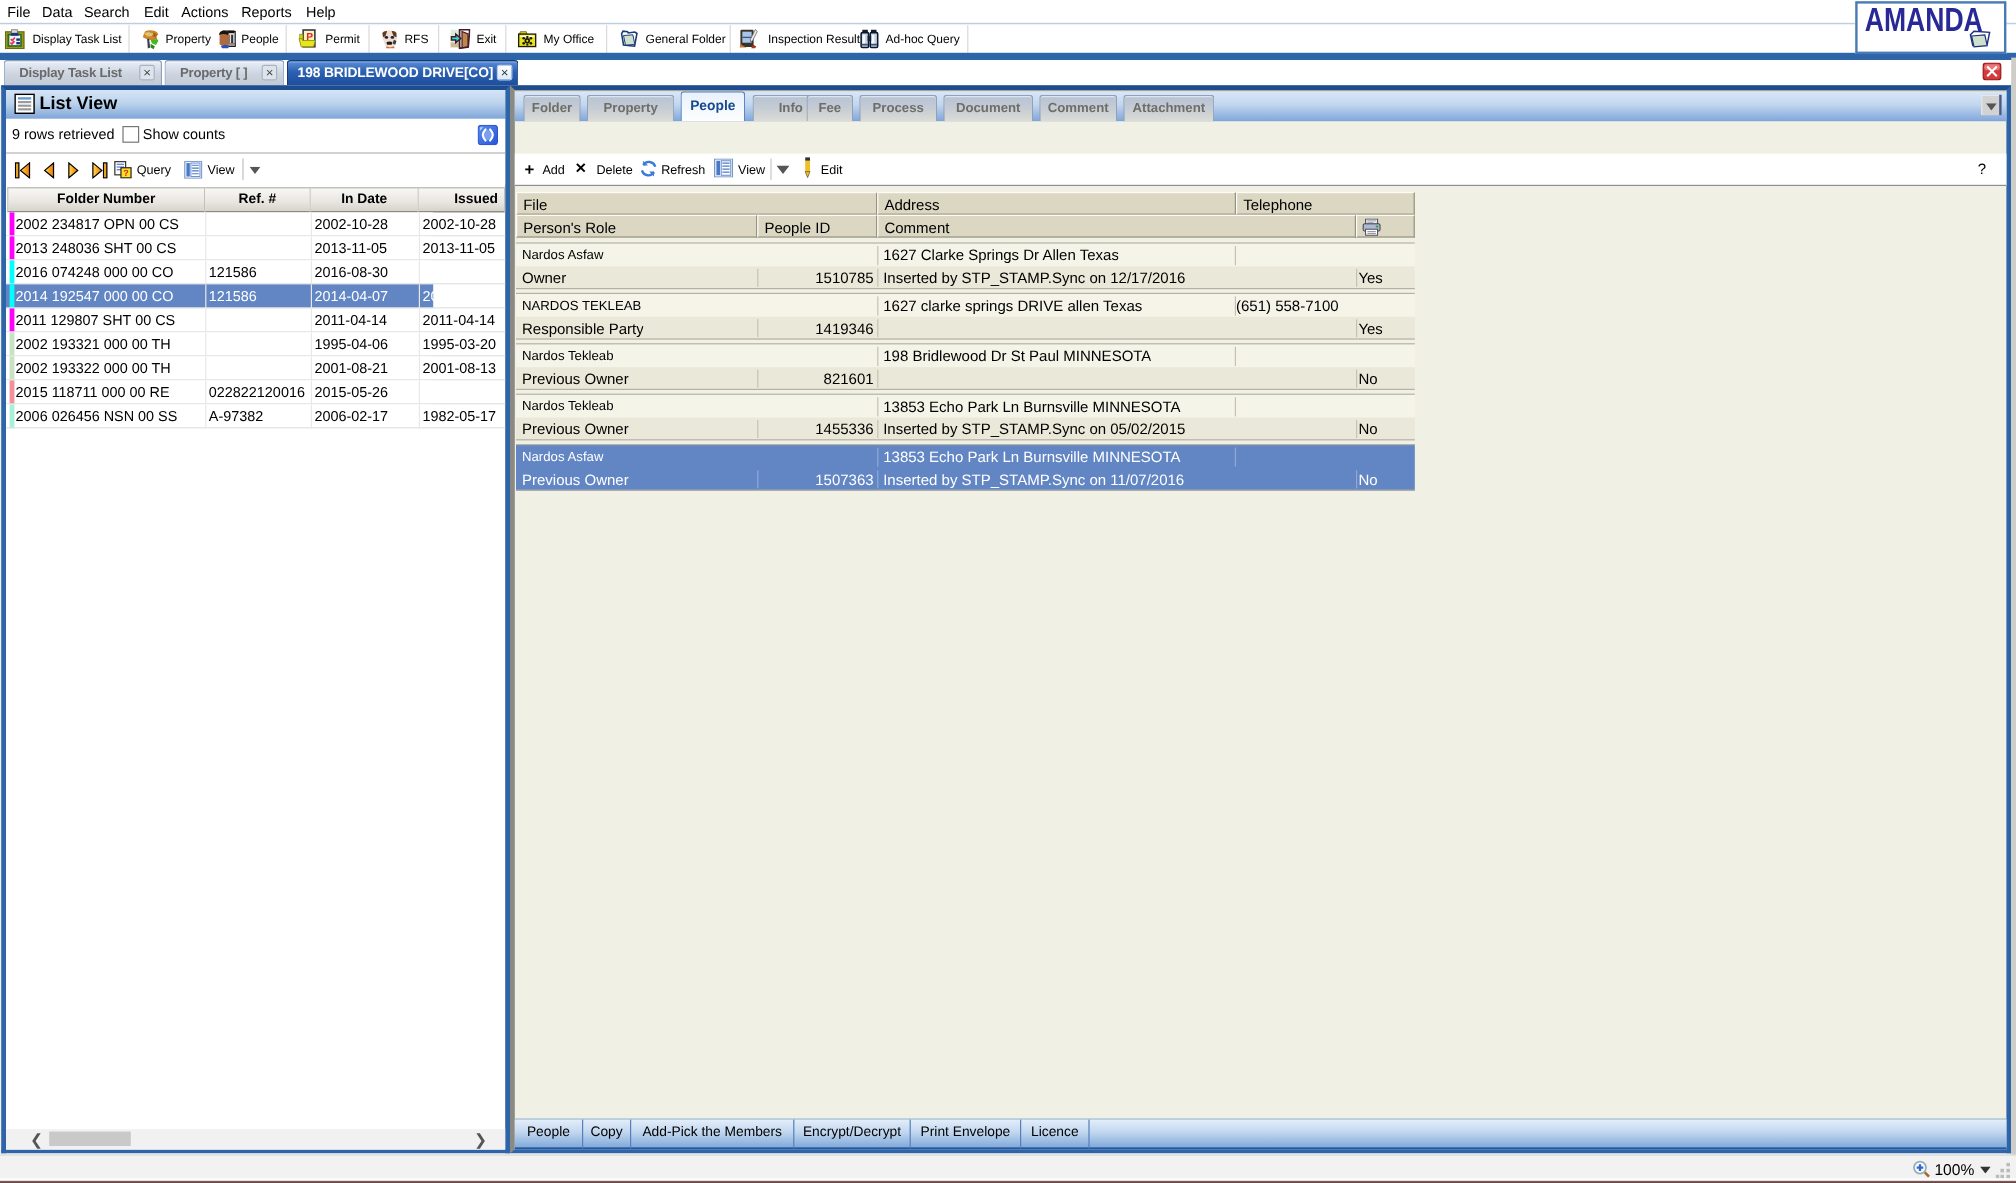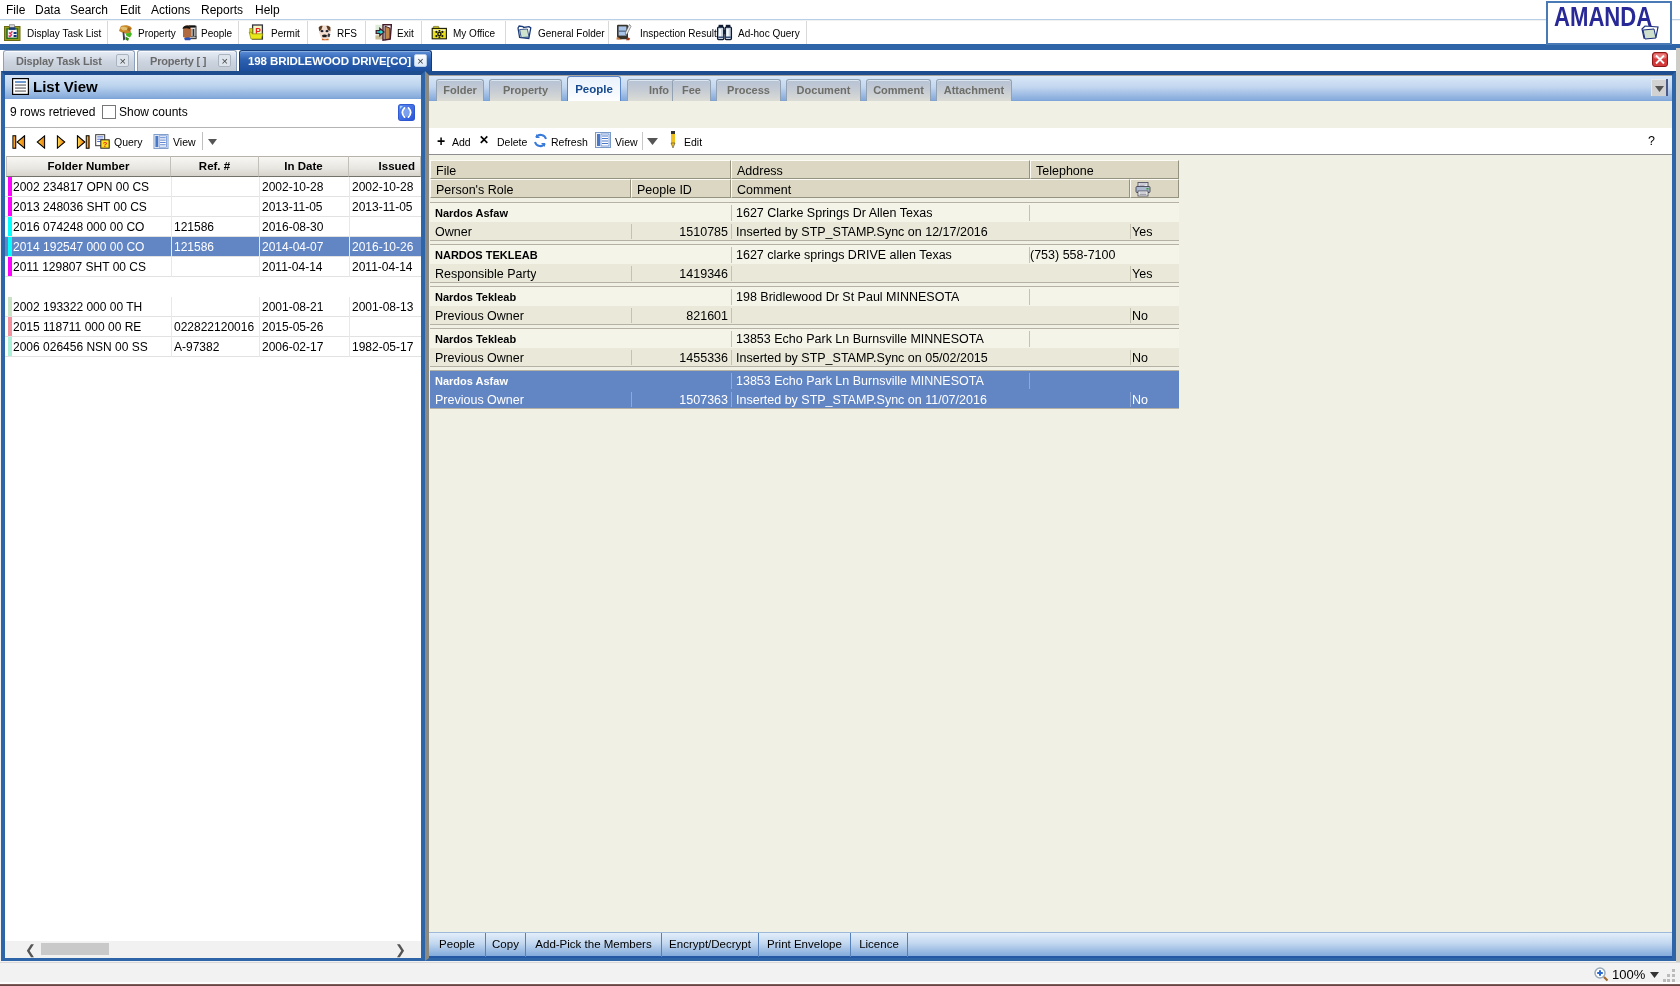--- a/index.html
+++ b/index.html
@@ -22,40 +22,40 @@
 
 #leftpanel{left:1px;top:71px;width:424px;height:890px;background:#fff;border-left:4px solid #2e64a8;border-right:4px solid #2e64a8;border-top:4px solid #1d4d8f;border-bottom:3px solid #2e64a8}
 #rightpanel{left:425px;top:71px;width:1251px;height:890px;background:#f1f0e4;border-left:4px solid #8a8a82;border-right:4px solid #2e64a8;border-top:4px solid #1d4d8f;border-bottom:3px solid #2e64a8}
 
 #lvhead{left:0;top:0;width:416px;height:24px;background:linear-gradient(#d4e4f6,#bdd4ee 45%,#82a8da 97%,#6d99d2)}
 #lvhead .tx{position:absolute;left:28px;top:3px;font-size:15px;font-weight:bold;color:#000}
 #rowsline{left:0;top:24px;width:416px;height:28px;background:#fff;font-size:12px}
 #navline{left:0;top:52px;width:416px;height:27px;background:#fff;font-size:10.5px;border-top:1px solid #b4b4b4}
 #ltable{left:0;top:81px;width:416px;font-size:12px}
 .lhdr{position:absolute;top:0;height:21px;background:linear-gradient(#f8f7f4,#e8e6e0 60%,#d5d3ca);border-right:1px solid #c2c0b8;border-top:1px solid #b5b3ab;border-bottom:1px solid #72726a;font-weight:bold;text-align:center;font-size:11.5px;padding-top:3px}
-.lrow{position:absolute;height:20px;width:416px;background:#fff}
+.lrow{position:absolute;height:20px;width:356px;background:#fff}
 .lrow.sel{background:#6285c4;color:#fff}
 .lrow .bar{position:absolute;left:3px;top:0;width:4px;height:20px}
 .lrow .c{position:absolute;top:3px;white-space:nowrap;font-size:12px}
 #lscroll{left:0;top:866px;width:416px;height:17px;background:#f1f1f1}
 
 #rtabstrip{left:0;top:0;width:1243px;height:26px;background:linear-gradient(#d9e7f8,#c2d6ef 45%,#85aadc 96%,#7aa2d6);border-top:1px solid #a8a49c}
 .rtab{position:absolute;bottom:0;height:22px;border:1px solid #93a2b2;border-bottom:none;border-radius:3px 3px 0 0;background:linear-gradient(#b6c2d4,#c6ccd4 50%,#dcdcd6);font-size:11px;font-weight:bold;color:#6e6e68;text-align:center;padding-top:4px;box-shadow:inset 0 1px 0 #dce6f0}
 .rtab.act{background:linear-gradient(#e8f1fb,#fdfeff);color:#16498e;height:25px;padding-top:6px;border-color:#5a86c8;font-size:11.5px;box-shadow:none}
 #primline{left:0;top:26px;width:1243px;height:27px;background:#fff;border-bottom:1px solid #a6a6a6;font-size:12px}
 #rtoolbar{left:0;top:53px;width:1243px;height:27px;background:#fff;border-bottom:1px solid #8e8e8e;font-size:10.5px}
 #rtoolbar .lbl{position:absolute;top:8px}
 
 #rtable{left:1px;top:85px;width:750px;font-size:12.5px}
 .rh{position:absolute;background:#dbd7c2;border-top:1px solid #fcfbf6;border-left:1px solid #fcfbf6;border-right:1px solid #95937f;border-bottom:1px solid #95937f;padding:3px 0 0 5px;height:19px;font-size:12.5px}
 .rrow1{position:absolute;height:20px;background:#f5f4e9}
 .rrow2{position:absolute;height:19px;background:#eae8d8}
 .grpsel .rrow1,.grpsel .rrow2{background:#6285c4;color:#fff}
 .rc{position:absolute;top:3px;white-space:nowrap;overflow:hidden}
-.bold{font-weight:bold;font-size:11px;top:4px}
+.bold{font-weight:normal;font-size:11px;top:4px}
 #rbottom{left:0;top:857px;width:1243px;height:26px;background:linear-gradient(#e3eefa,#c2d7ef 45%,#82aadb);border-top:1px solid #9db9da;border-bottom:2px solid #2458a4;font-size:11.5px}
 #rbottom .bt{position:absolute;top:5px;text-align:center}
 #rbottom .sp{position:absolute;top:0;width:1px;height:24px;background:#5580b8}
 
 #statusbar{left:0;top:962px;width:1680px;height:22px;background:#f2f2f2;border-top:1px solid #d8d8d8}
 #maroon{left:0;top:984px;width:1680px;height:2px;background:linear-gradient(#8a6a66,#5a3a38)}
 #whiteline{left:0;top:982px;width:1680px;height:2px;background:#fdfdfd}
 #rightedge{left:1676px;top:48px;width:4px;height:914px;background:#cfcdc8}
 
 #logo{left:1546px;top:1px;width:126px;height:44px;background:#fff;border:2px solid #4a7ab5}
@@ -339,20 +339,31 @@
         <span class="bar" style="background:#ff00ff"></span>
         <span class="c" style="left:8px">2011 129807 SHT 00 CS</span>
         <span class="c" style="left:169px"></span>
         <span class="c" style="left:257px">2011-04-14</span>
         <span class="c" style="left:347px">2011-04-14</span>
         <span style="position:absolute;left:0;bottom:0;width:416px;border-bottom:1px solid #e2e2e2"></span>
         <span style="position:absolute;left:166px;top:0;height:20px;border-left:1px solid #e8e8e8"></span>
         <span style="position:absolute;left:254px;top:0;height:20px;border-left:1px solid #e8e8e8"></span>
         <span style="position:absolute;left:344px;top:0;height:20px;border-left:1px solid #e8e8e8"></span>
       </div>
+      <div class="lrow" style="top:100px">
+        <span class="bar" style="background:#c8e2c4"></span>
+        <span class="c" style="left:8px">2002 193321 000 00 TH</span>
+        <span class="c" style="left:169px"></span>
+        <span class="c" style="left:257px">1995-04-06</span>
+        <span class="c" style="left:347px">1995-03-20</span>
+        <span style="position:absolute;left:0;bottom:0;width:416px;border-bottom:1px solid #e2e2e2"></span>
+        <span style="position:absolute;left:166px;top:0;height:20px;border-left:1px solid #e8e8e8"></span>
+        <span style="position:absolute;left:254px;top:0;height:20px;border-left:1px solid #e8e8e8"></span>
+        <span style="position:absolute;left:344px;top:0;height:20px;border-left:1px solid #e8e8e8"></span>
+      </div>
       <div class="lrow" style="top:120px">
         <span class="bar" style="background:#c8e2c4"></span>
         <span class="c" style="left:8px">2002 193322 000 00 TH</span>
         <span class="c" style="left:169px"></span>
         <span class="c" style="left:257px">2001-08-21</span>
         <span class="c" style="left:347px">2001-08-13</span>
         <span style="position:absolute;left:0;bottom:0;width:416px;border-bottom:1px solid #e2e2e2"></span>
         <span style="position:absolute;left:166px;top:0;height:20px;border-left:1px solid #e8e8e8"></span>
         <span style="position:absolute;left:254px;top:0;height:20px;border-left:1px solid #e8e8e8"></span>
         <span style="position:absolute;left:344px;top:0;height:20px;border-left:1px solid #e8e8e8"></span>
@@ -465,21 +476,21 @@
           <span class="rc" style="left:702px">Yes</span>
           <span style="position:absolute;left:201px;top:2px;height:15px;border-left:1px solid #c5c2b2"></span>
           <span style="position:absolute;left:301px;top:2px;height:15px;border-left:1px solid #c5c2b2"></span>
           <span style="position:absolute;left:700px;top:2px;height:15px;border-left:1px solid #c5c2b2"></span>
         </div>
       </div>
       <div class="" style="position:absolute;left:0;top:84px;width:749px;height:39px">
         <div class="rrow1" style="left:0;top:0;width:749px;border-top:1px solid #b5b2a5">
           <span class="rc bold" style="left:5px">NARDOS TEKLEAB</span>
           <span class="rc" style="left:306px">1627 clarke springs DRIVE allen Texas</span>
-          <span class="rc" style="left:600px">(753) 558-7100</span>
+          <span class="rc" style="left:600px">(651) 558-7100</span>
           <span style="position:absolute;left:301px;top:2px;height:16px;border-left:1px solid #c5c2b2"></span>
           <span style="position:absolute;left:599px;top:2px;height:16px;border-left:1px solid #c5c2b2"></span>
         </div>
         <div class="rrow2" style="left:0;top:20px;width:749px;border-bottom:1px solid #b5b2a5">
           <span class="rc" style="left:5px">Responsible Party</span>
           <span class="rc" style="left:201px;width:97px;text-align:right">1419346</span>
           <span class="rc" style="left:306px"></span>
           <span class="rc" style="left:702px">Yes</span>
           <span style="position:absolute;left:201px;top:2px;height:15px;border-left:1px solid #c5c2b2"></span>
           <span style="position:absolute;left:301px;top:2px;height:15px;border-left:1px solid #c5c2b2"></span>

